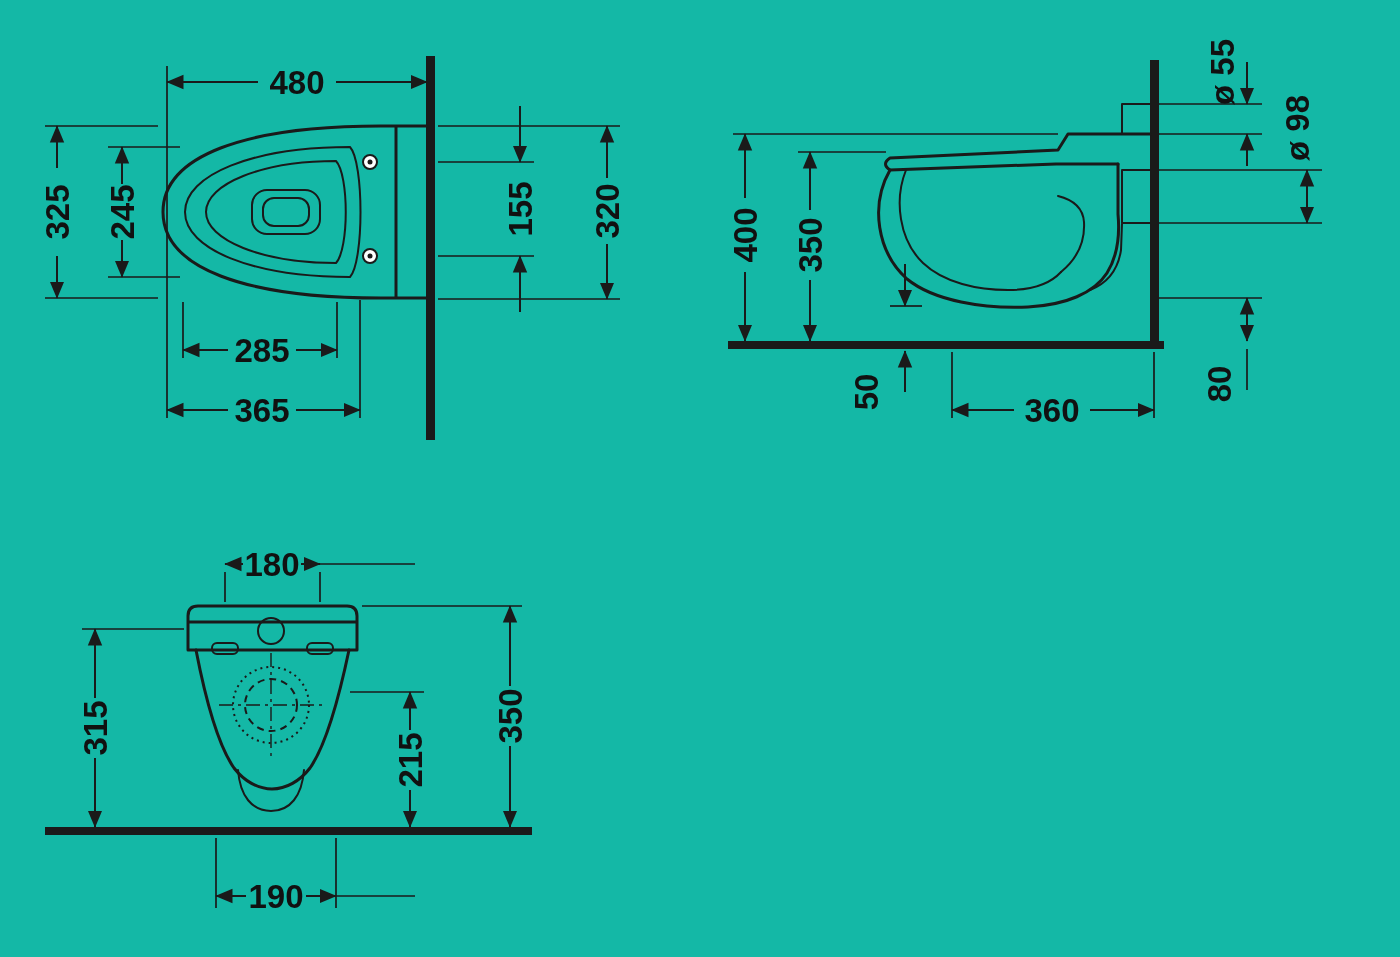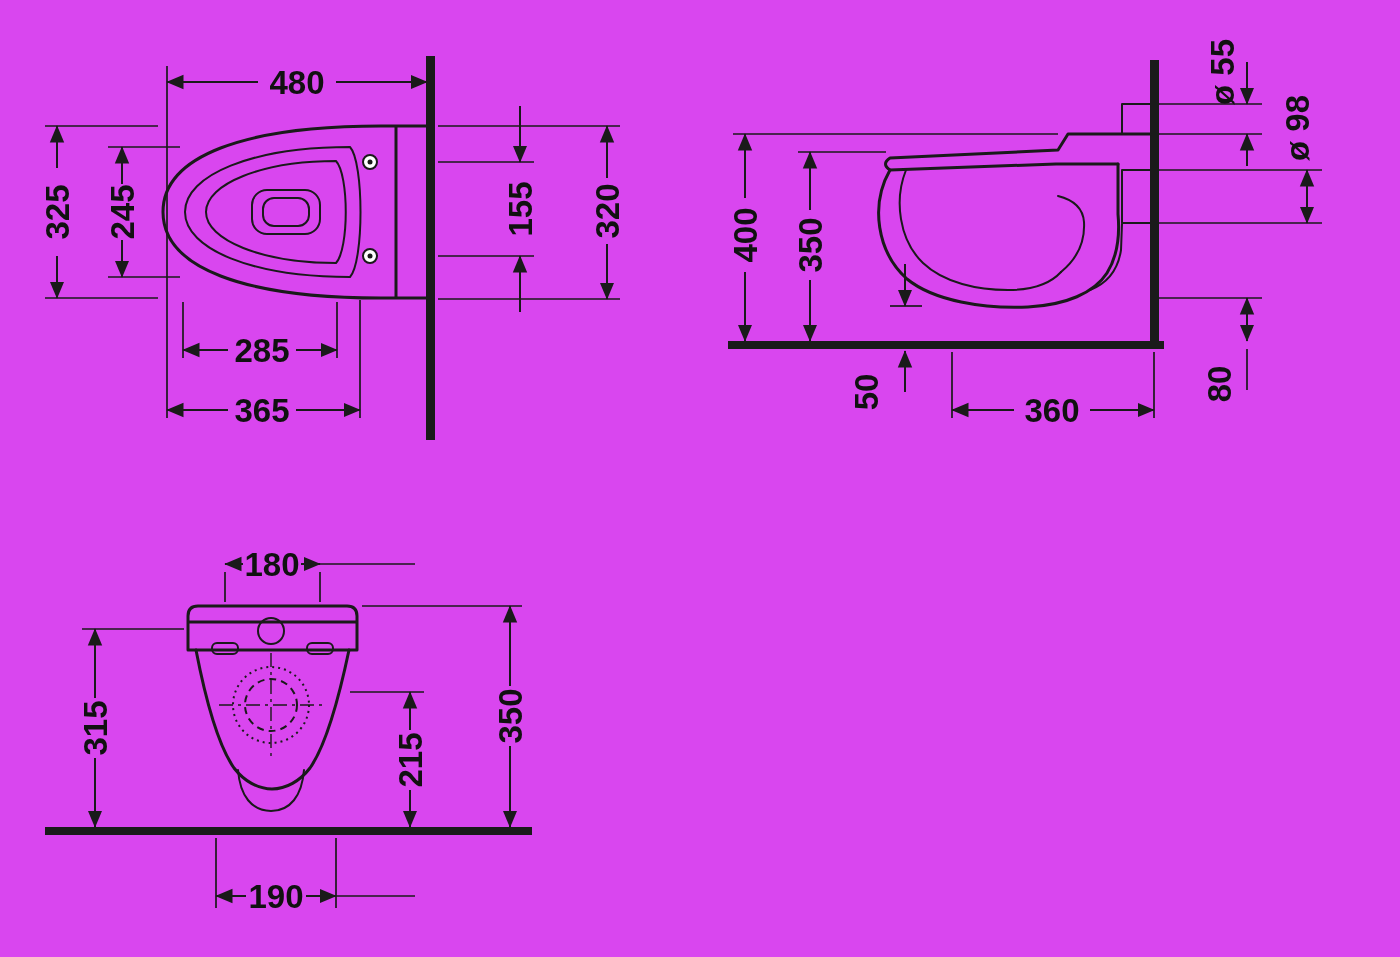--- a/index.html
+++ b/index.html
@@ -1,16 +1,16 @@
 <!DOCTYPE html>
 <html><head>
 <meta charset="utf-8">
 <style>
   html,body{margin:0;padding:0;background:#ffffff;}
-  .page{width:1400px;height:957px;background:#d946ef;position:relative;overflow:hidden;}
+  .page{width:1400px;height:957px;background:#14b8a6;position:relative;overflow:hidden;}
   svg{display:block;}
   .o  {stroke:#1a1a1a;stroke-width:3;fill:none;stroke-linecap:round;stroke-linejoin:round;}
   .o2 {stroke:#1a1a1a;stroke-width:2;fill:none;stroke-linecap:round;stroke-linejoin:round;}
   .dim{stroke:#1a1a1a;stroke-width:2;fill:none;}
   .ext{stroke:#1a1a1a;stroke-width:1.7;fill:none;}
   .blk{fill:#1a1a1a;stroke:none;}
   .hole{fill:#ffffff;stroke:#1a1a1a;stroke-width:2;}
   .dash1{stroke-dasharray:7 5;stroke-width:2;}
   .dash2{stroke-dasharray:2 4;stroke-width:2;}
   .dashc{stroke-dasharray:14 5 3 5;stroke-width:1.4;}

